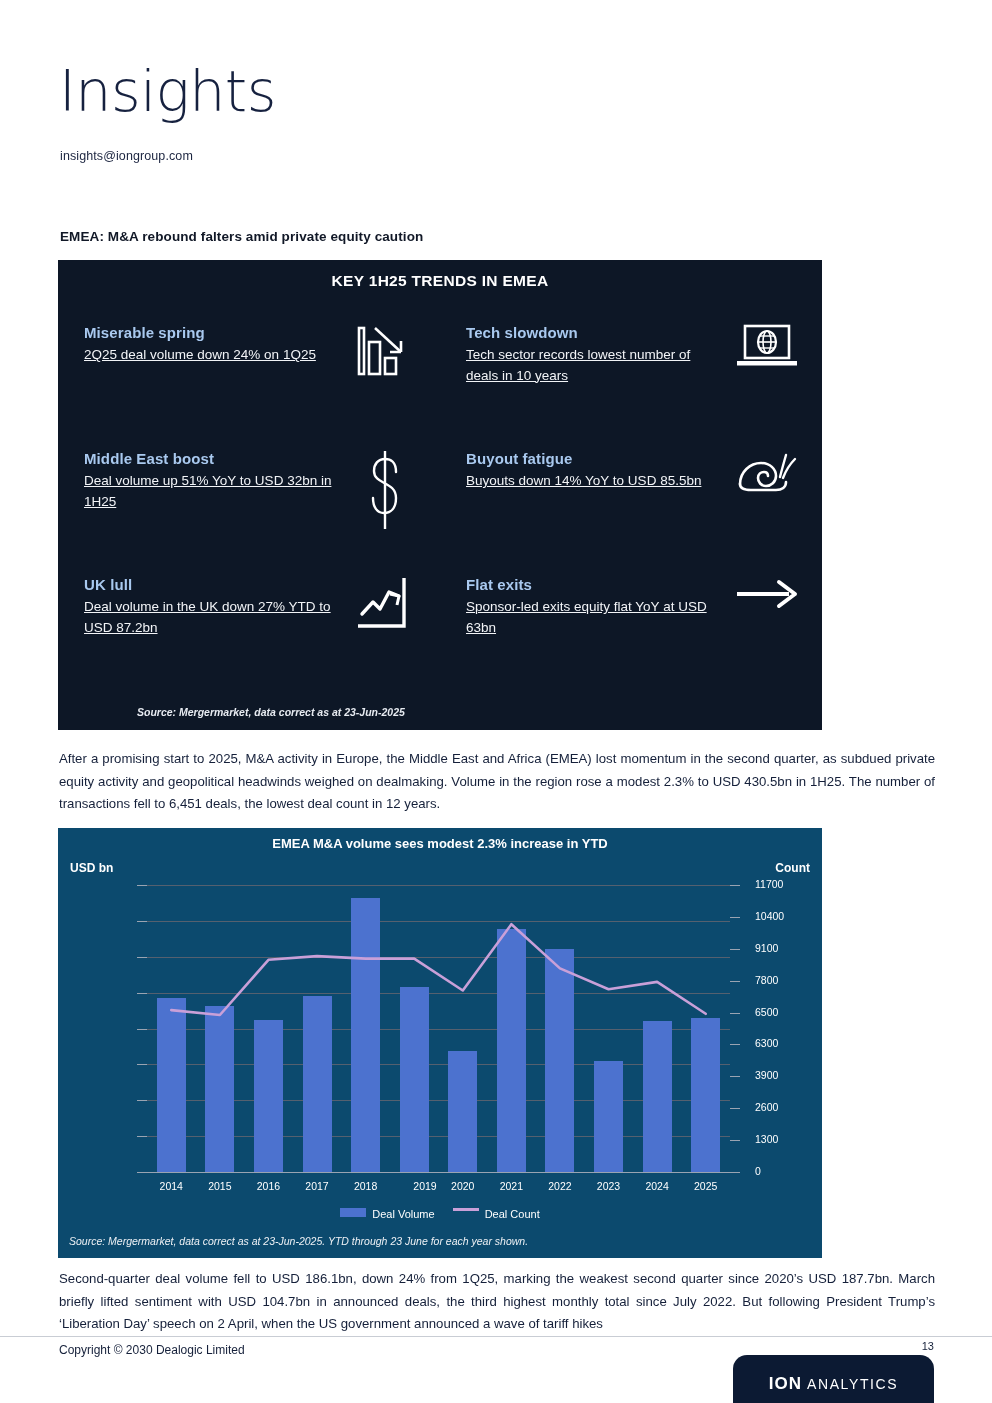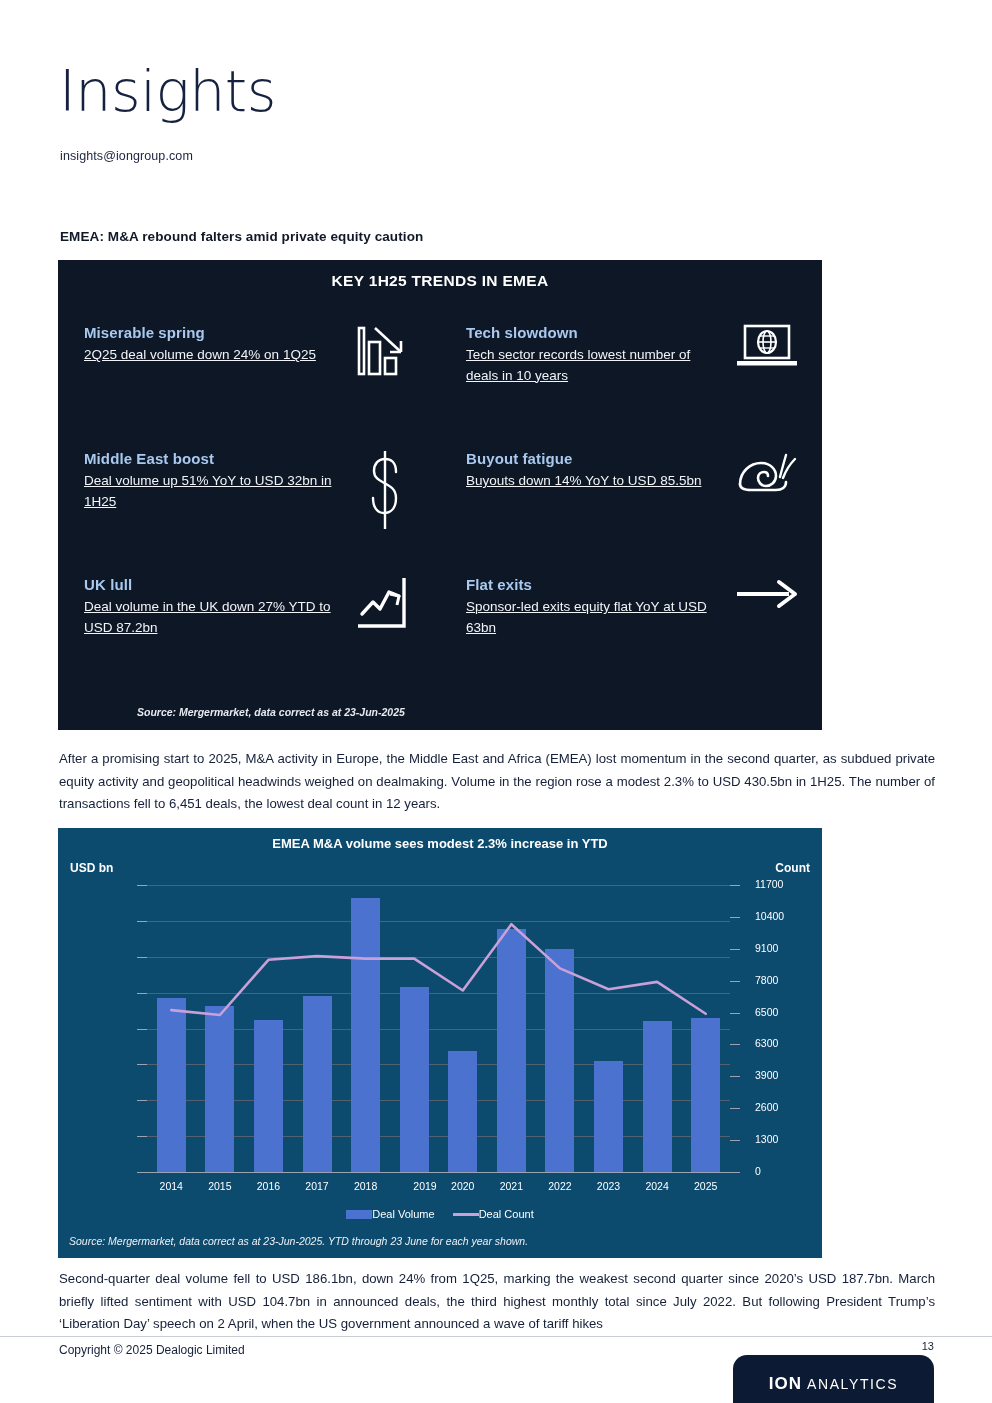--- a/index.html
+++ b/index.html
@@ -129,21 +129,21 @@
     position: absolute; top: 295px; font-size: 10.5px; color: #ffffff;
     text-align: center; transform: translateX(-50%);
   }
   .line-svg { position: absolute; left: 0; top: 0; overflow: visible; }
 
   .legend {
     position: absolute; left: 0; width: 100%; top: 380px;
     display: flex; justify-content: center; align-items: center; gap: 18px;
     font-size: 11px; color: #ffffff;
   }
-  .legend-item { display: flex; align-items: center; }
+  .legend-item { display: flex; align-items: flex-start; gap: 6px; }
   .swatch-bar { width: 26px; height: 9px; background: #4c72cf; display: block; }
   .swatch-line { width: 26px; height: 3px; background: #c9a0d8; display: block; }
   .chart-source {
     position: absolute; left: 11px; bottom: 11px;
     font-size: 10.5px; font-style: italic; color: #eef1f5; font-weight: 300;
   }
 
   
   .footer-rule {
     position: absolute; left: 0; top: 1336px; width: 992px;
@@ -375,20 +375,20 @@
       <span>Deal Count</span>
     </div>
   </div>
 
   <div class="chart-source">Source: Mergermarket, data correct as at  23-Jun-2025. YTD through 23 June for each year shown.</div>
 </div>
 
 <div class="body-para" id="para-2">Second-quarter deal volume fell to USD 186.1bn, down 24% from 1Q25, marking the weakest second quarter since 2020’s USD 187.7bn. March briefly lifted sentiment with USD 104.7bn in announced deals, the third highest monthly total since July 2022. But following President Trump’s ‘Liberation Day’ speech on 2 April, when the US government announced a wave of tariff hikes</div>
 
 <div class="footer-rule"></div>
-<div class="copyright">Copyright © 2025 Dealogic Limited</div>
+<div class="copyright">Copyright © 2030 Dealogic Limited</div>
 <div class="page-num">13</div>
 <div class="ion-logo">
   <div class="ion-wordmark">
     <span class="ion-ion">ION</span>
     <span class="ion-analytics">ANALYTICS</span>
   </div>
 </div>
 
 </body></html>

